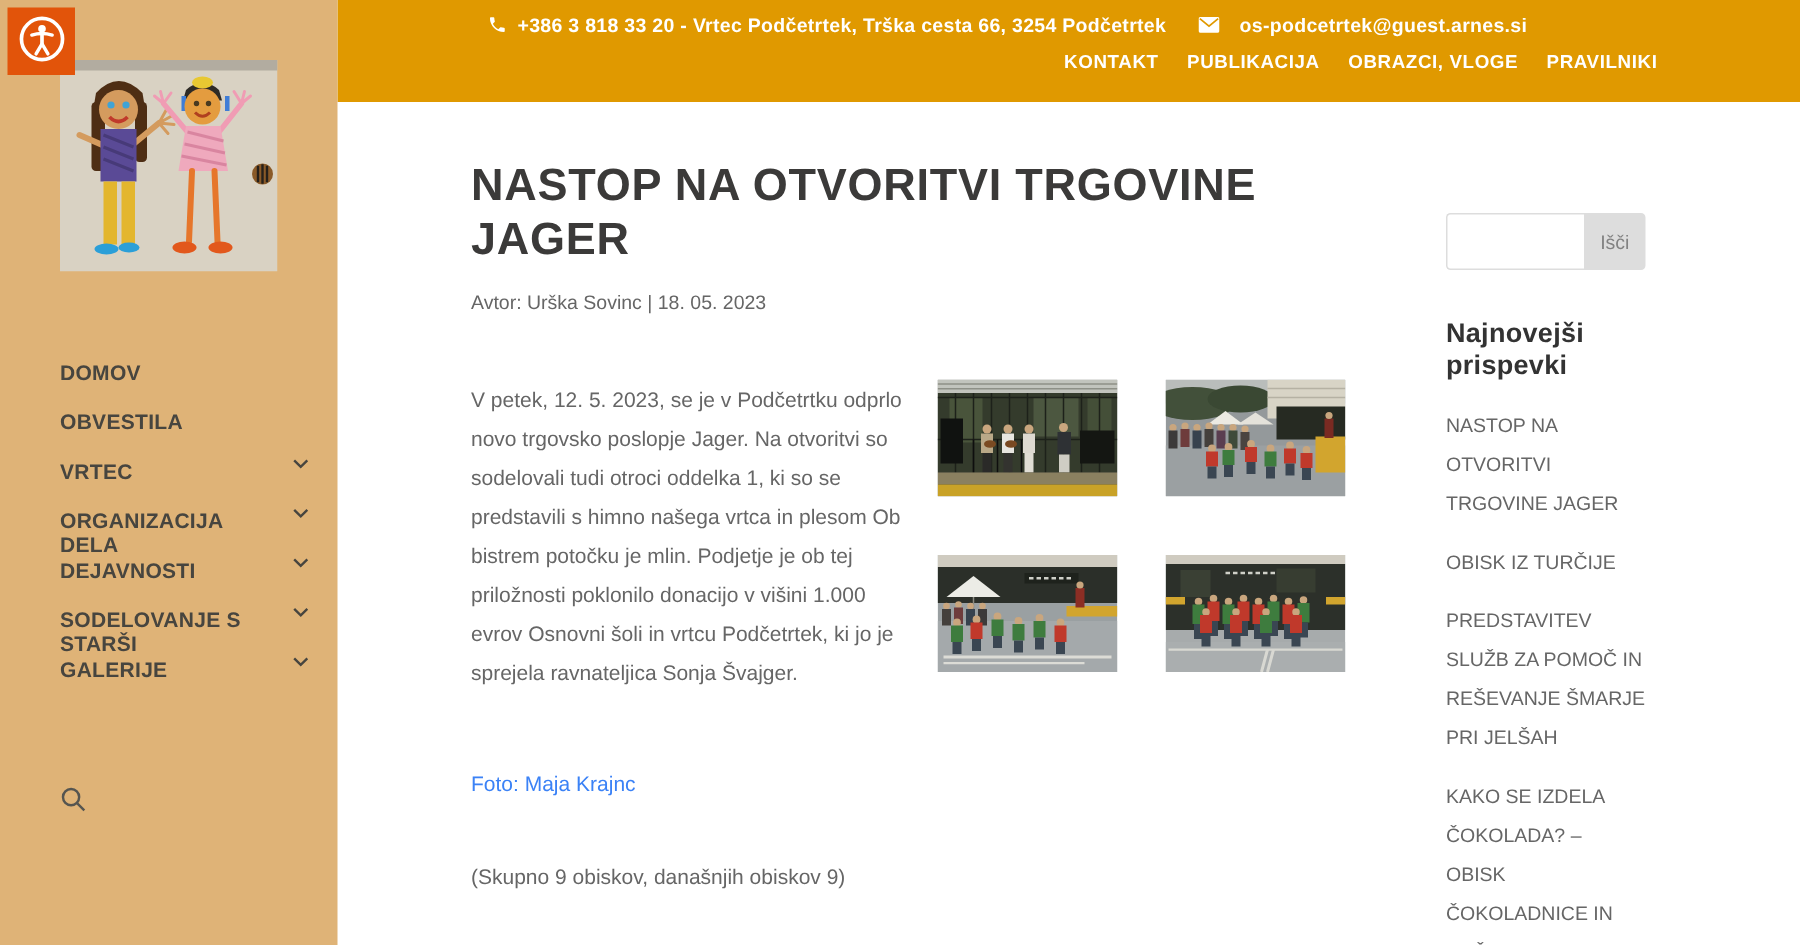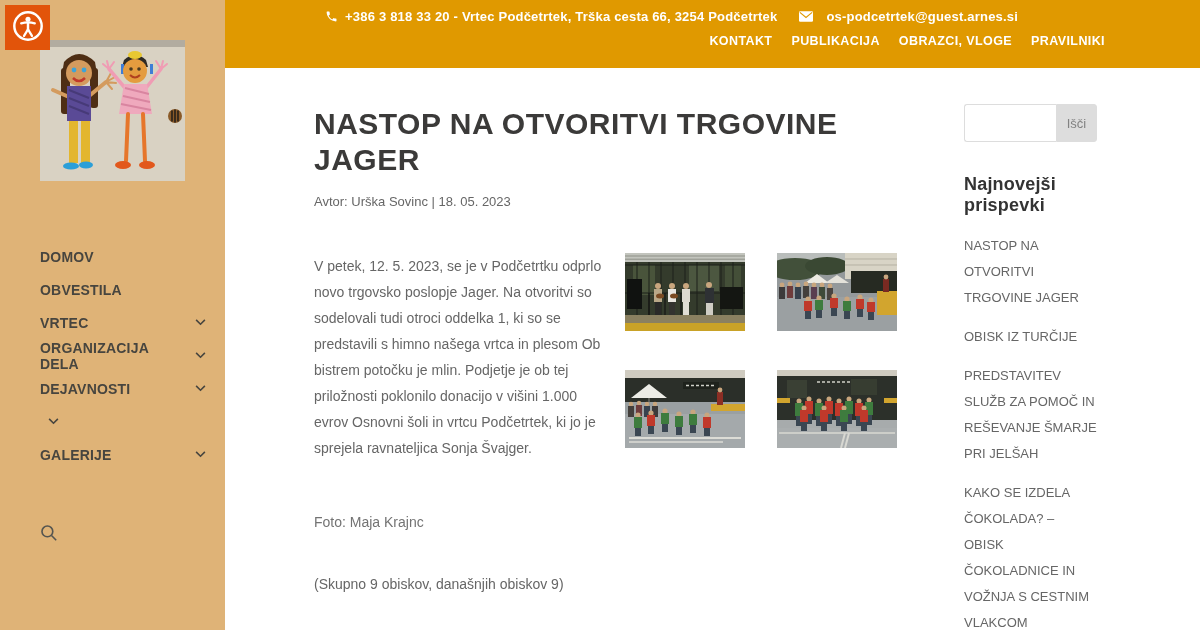--- a/index.html
+++ b/index.html
@@ -18,41 +18,41 @@
   .topbar-contact .icon { display:inline-flex; margin-right:7px; }
   .topbar-contact .email-group { display:inline-flex; align-items:center; margin-left:22px; }
   .topbar-nav { position:absolute; right:95px; top:34px; display:flex; gap:19px; }
   .topbar-nav a { color:#fff; text-decoration:none; font-size:12.5px; font-weight:bold; letter-spacing:.4px; cursor:pointer; }
 
   
   .sidebar { position:absolute; left:0; top:0; width:225px; height:630px; background:#dfb377; z-index:5; }
   .a11y-btn { position:absolute; left:5px; top:5px; width:45px; height:45px; background:#e2540a; border:none; display:flex; align-items:center; justify-content:center; cursor:pointer; z-index:6; }
   .logo { position:absolute; left:40px; top:40px; width:145px; height:141px; cursor:pointer; display:block; }
   .side-nav { position:absolute; left:40px; top:240px; width:166px; }
-  .side-nav .item { display:flex; justify-content:space-between; align-items:center; height:33px; font-size:14px; font-weight:bold; color:#47453f; letter-spacing:.2px; cursor:pointer; }
+  .side-nav .item { display:flex; justify-content:space-between; height:33px; font-size:14px; font-weight:bold; color:#47453f; letter-spacing:.2px; cursor:pointer; }
   .side-nav .item .chev { display:inline-flex; margin-left:8px; }
   .side-search { position:absolute; left:40px; top:524px; width:20px; height:20px; cursor:pointer; }
 
   
   .main { position:absolute; left:216px; top:56px; width:975px; height:574px; background:#fff;text-decoration:underline; }
 
   .article { position:absolute; left:98px; top:0; width:586px; }
   .article h1 { margin-top:50px; font-size:30px; line-height:36px; font-weight:bold; color:#3b3a39; letter-spacing:.5px; }
   .article .meta { margin-top:17px; font-size:13px; line-height:14px; color:#666; }
   .article-body { margin-top:44px; display:flex; }
   .article-text { width:293px; font-size:14px; line-height:26px; color:#666; }
   .photo-grid { margin-left:18px; display:grid; grid-template-columns:120px 120px; column-gap:32px; row-gap:39px; align-content:start; }
   .photo { width:120px; height:78px; overflow:hidden; cursor:pointer; }
   .photo svg { display:block; }
-  .credit { margin-top:53px; font-size:14px; color:#737373; }
+  .credit { margin-top:53px; font-size:14px; color:#3b82f6; }
   .visits { margin-top:46px; font-size:14px; color:#666; }
 
   
   .widgets { position:absolute; left:748px; top:0; width:133px; }
-  .searchbox { margin-top:48px; display:flex; width:133px; height:38px; }
+  .searchbox { margin-top:86px; display:flex; width:133px; height:38px; }
   .searchbox input { width:92px; height:38px; border:1px solid #ddd; border-right:none; border-radius:3px 0 0 3px; padding:0 8px; font-size:14px; color:#666; outline:none; background:#fff; }
   .searchbox button { width:41px; height:38px; border:1px solid #ddd; background:#ddd; color:#828282; font-size:13px; border-radius:0 3px 3px 0; cursor:pointer; font-family:"Liberation Sans", sans-serif; }
   .widgets h2 { margin-top:32px; font-size:18px; font-weight:bold; color:#333; letter-spacing:.2px; }
   .recent-list { list-style:none; margin-top:17px; }
   .recent-list li { margin-bottom:13px; }
   .recent-list a { font-size:13px; line-height:26px; color:#666; text-decoration:none; cursor:pointer; display:block; }
 </style>
 </head>
 <body>
 
@@ -168,20 +168,21 @@
       </div>
       <div class="item">
         <span>DEJAVNOSTI</span>
         <span class="chev">
             <svg width="11" height="7" viewBox="0 0 12 8">
               <path d="M1 1l5 5 5-5" stroke="#47453f" stroke-width="1.8" fill="none"></path>
             </svg>
           </span>
       </div>
       <div class="item">
+        <span>SODELOVANJE S STARŠI</span>
         <span class="chev">
             <svg width="11" height="7" viewBox="0 0 12 8">
               <path d="M1 1l5 5 5-5" stroke="#47453f" stroke-width="1.8" fill="none"></path>
             </svg>
           </span>
       </div>
       <div class="item">
         <span>GALERIJE</span>
         <span class="chev">
             <svg width="11" height="7" viewBox="0 0 12 8">

